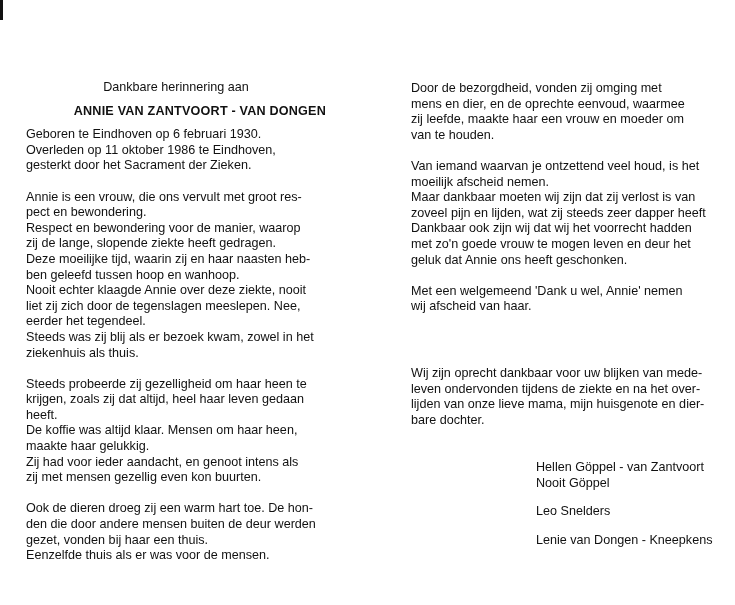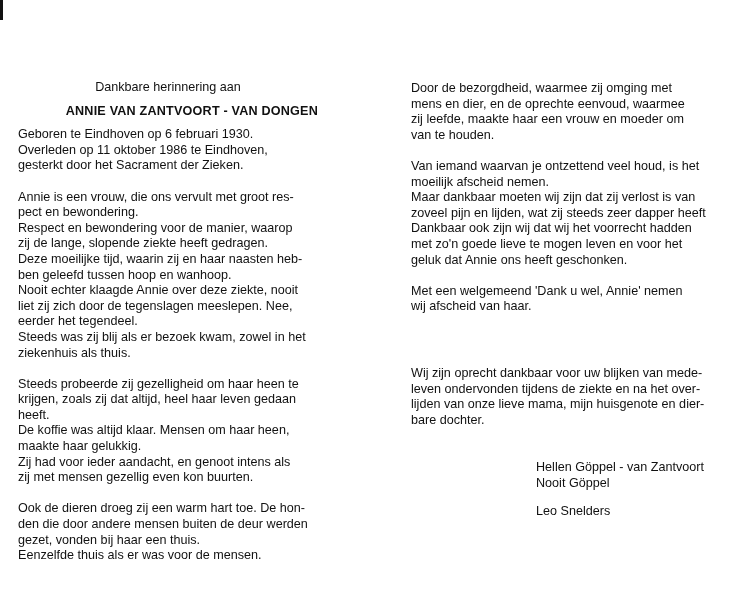--- a/index.html
+++ b/index.html
@@ -1,20 +1,20 @@
 <!DOCTYPE html>
 <html><head>
 <meta charset="utf-8">
 <style>
   html, body { margin:0; padding:0; background:#ffffff; }
   body { width:735px; height:605px; position:relative; overflow:hidden;
          font-family:"Liberation Sans", sans-serif; color:#111; }
   .corner-mark { position:absolute; left:0; top:0; width:3px; height:20px; background:#111; }
   .col { position:absolute; font-size:12.6px; line-height:15.6px; }
-  .left { left:18px; top:80px; width:300px; }
+  .left { left:26px; top:80px; width:300px; }
   .right { left:411px; top:81px; width:297px; }
   .center { text-align:center; }
   .heading { margin:0 0 8px 0; }
   .name { font-weight:bold; margin:0 0 8px 0; letter-spacing:0.2px;text-align:right; }
   p { margin:12px; }
   .block { margin:0 0 15.6px 0; text-align:justify; }
   .line { display:block; }
   .signatures { position:absolute; left:524px; top:448px; font-size:12.6px; line-height:15.6px; }
   .sig-group { margin-bottom:13px; }
 </style>
@@ -59,32 +59,32 @@
         <span class="line">den die door andere mensen buiten de deur werden</span>
         <span class="line">gezet, vonden bij haar een thuis.</span>
         <span class="line">Eenzelfde thuis als er was voor de mensen.</span>
       </p>
     </div>
 </div>
 
 <div class="col right">
   <div id="right-blocks">
       <p class="block">
-        <span class="line">Door de bezorgdheid, waarmee zij omging met</span>
+        <span class="line">Door de bezorgdheid, vonden zij omging met</span>
         <span class="line">mens en dier, en de oprechte eenvoud, waarmee</span>
         <span class="line">zij leefde, maakte haar een vrouw en moeder om</span>
         <span class="line">van te houden.</span>
       </p>
       <p class="block">
         <span class="line">Van iemand waarvan je ontzettend veel houd, is het</span>
         <span class="line">moeilijk afscheid nemen.</span>
         <span class="line">Maar dankbaar moeten wij zijn dat zij verlost is van</span>
         <span class="line">zoveel pijn en lijden, wat zij steeds zeer dapper heeft</span>
         <span class="line">Dankbaar ook zijn wij dat wij het voorrecht hadden</span>
-        <span class="line">met zo'n goede lieve te mogen leven en voor het</span>
+        <span class="line">met zo'n goede vrouw te mogen leven en deur het</span>
         <span class="line">geluk dat Annie ons heeft geschonken.</span>
       </p>
       <p class="block">
         <span class="line">Met een welgemeend 'Dank u wel, Annie' nemen</span>
         <span class="line">wij afscheid van haar.</span>
       </p>
     </div>
 </div>
 
 <div class="col right" style="top:366px;">
@@ -100,14 +100,17 @@
 
 <div class="signatures">
   <div id="sig-block">
       <p class="sig-group">
         <span class="line">Hellen Göppel - van Zantvoort</span>
         <span class="line">Nooit Göppel</span>
       </p>
       <p class="sig-group">
         <span class="line">Leo Snelders</span>
       </p>
+      <p class="sig-group">
+        <span class="line">Lenie van Dongen - Kneepkens</span>
+      </p>
     </div>
 </div>
 
 </body></html>

